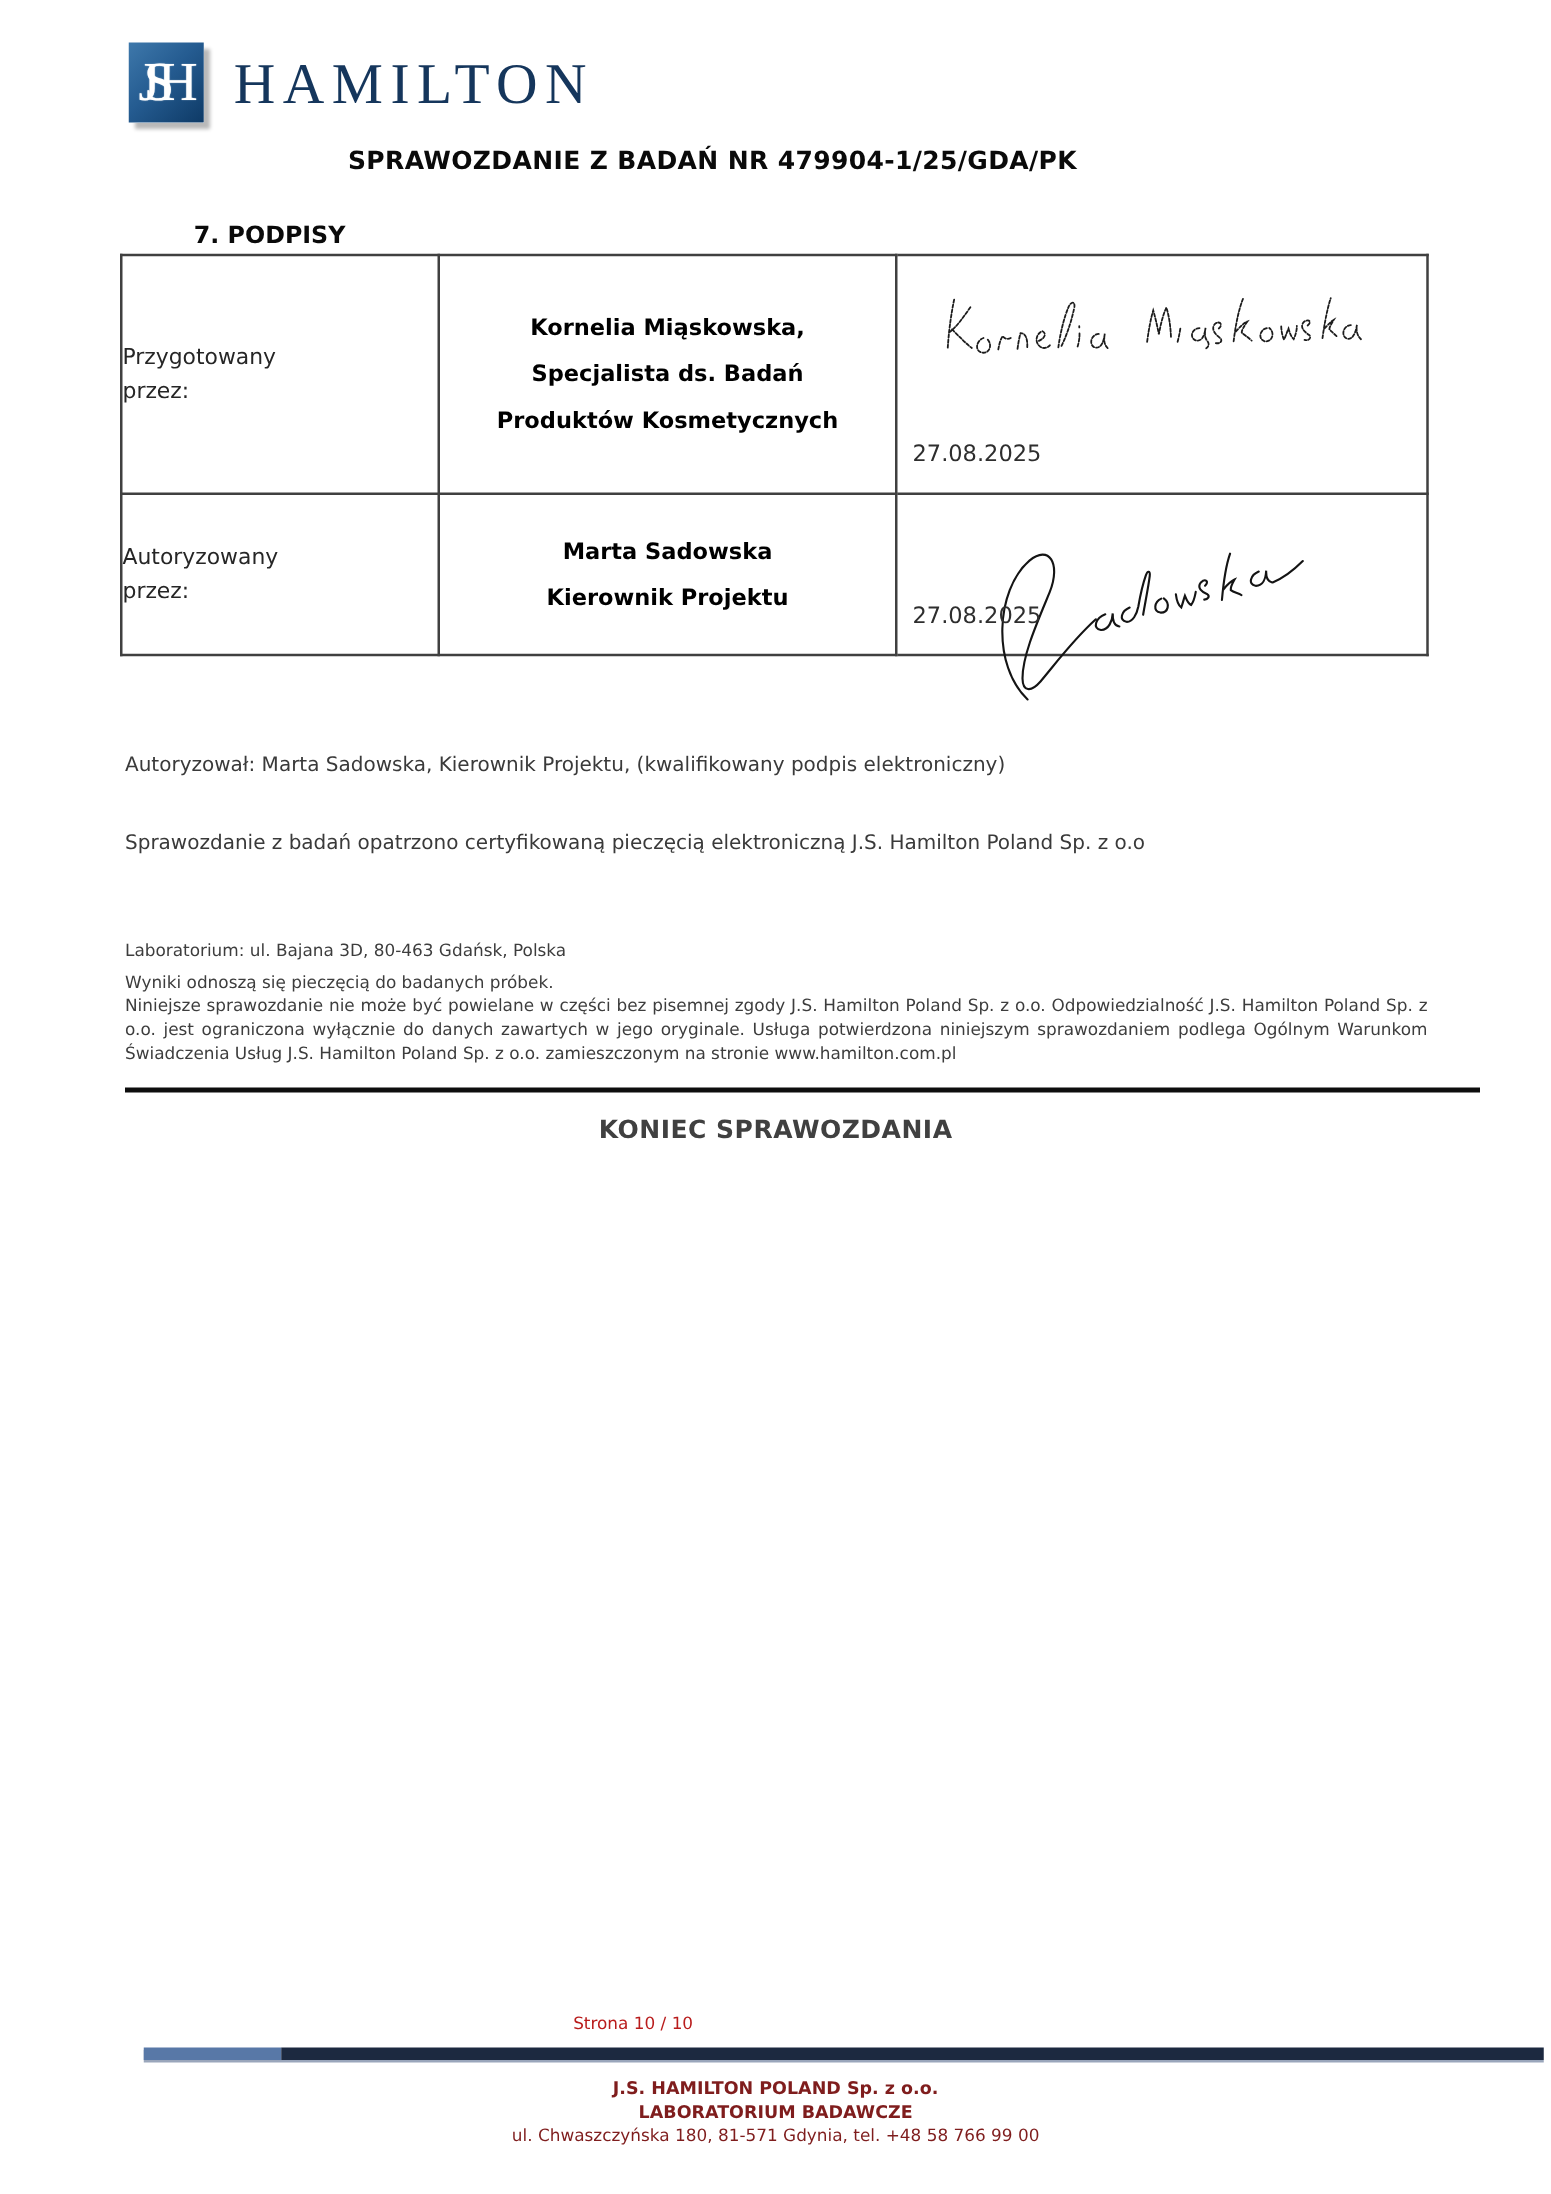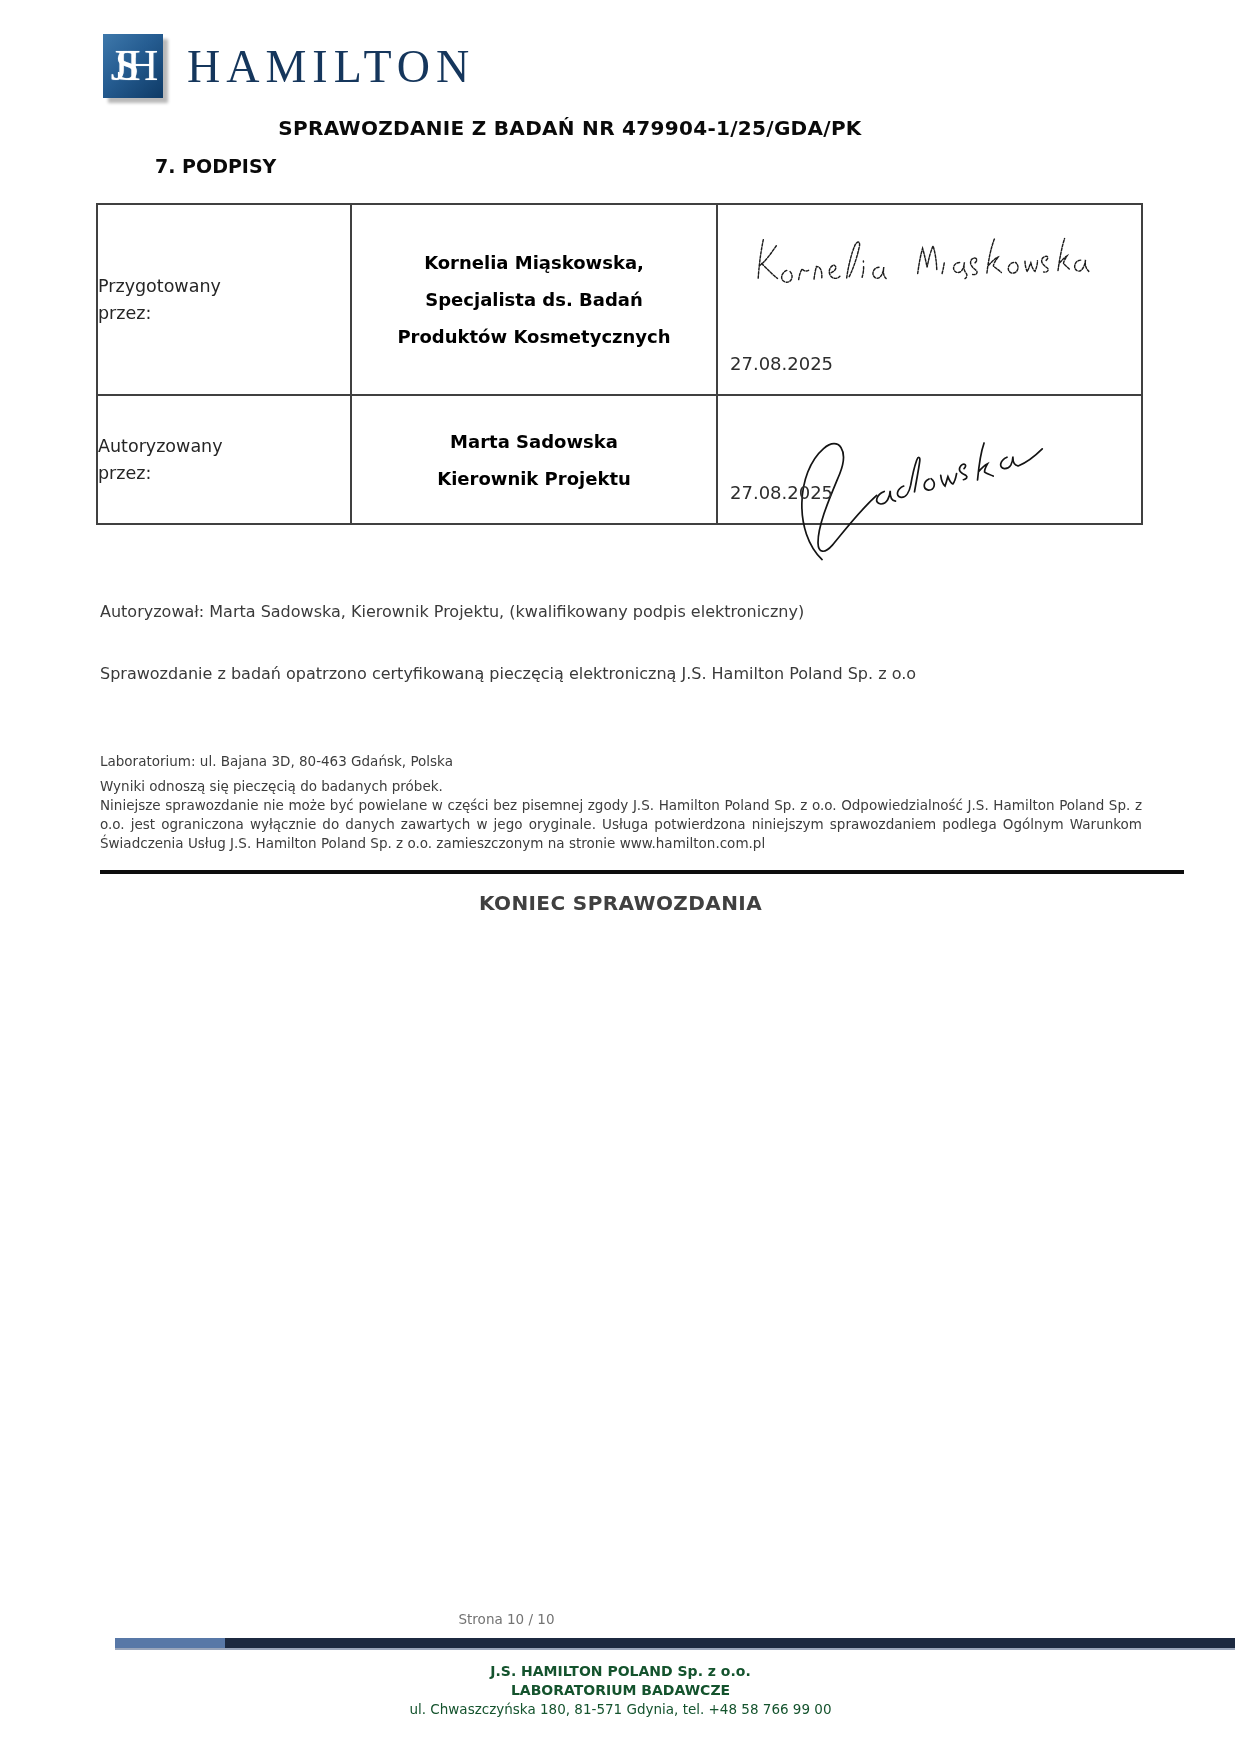--- a/index.html
+++ b/index.html
@@ -24,21 +24,21 @@
     font-family:"Liberation Serif","DejaVu Serif",serif;
     color:#15365c;font-size:46px;letter-spacing:6px;line-height:1;
     margin-left:24px;margin-top:10px;white-space:nowrap;
   }
   
   .report-title{
     position:absolute;left:0;top:116px;width:1140px;text-align:center;
     font-size:20px;font-weight:bold;color:#0a0a0a;letter-spacing:.3px;white-space:nowrap;
   }
   .section-heading{
-    position:absolute;left:155px;top:155px;font-size:19px;font-weight:bold;color:#0a0a0a;
+    position:absolute;left:155px;top:177px;font-size:19px;font-weight:bold;color:#0a0a0a;
   }
   
   table.sig{
     position:absolute;left:96px;top:203px;width:1039px;height:322px;
     border-collapse:collapse;table-layout:fixed;
   }
   table.sig td{border:2px solid #404040;padding:0;vertical-align:middle;}
   td.role{width:252px;padding-left:22px;font-size:17.5px;line-height:27px;color:#262626;}
   td.person{width:364px;text-align:center;font-size:18px;line-height:37px;font-weight:bold;color:#000;white-space:pre-line;}
   td.sigcell{width:423px;position:relative;vertical-align:bottom;}
@@ -52,26 +52,26 @@
   .stmt-authorized{top:602px;font-size:16px;}
   .stmt-seal{top:664px;font-size:16px;}
   .smallblock{position:absolute;left:100px;top:752px;width:1042px;font-size:13.5px;line-height:19px;color:#3d3d3d;}
   .smallblock .lab{margin-bottom:6px;}
   .smallblock .disclaimer{text-align:justify;}
   
   .end-rule{position:absolute;left:100px;top:870px;width:1084px;height:4px;background:#0d0d0d;}
   .end-banner{position:absolute;left:0;top:891px;width:1241px;text-align:center;
     font-size:20px;font-weight:bold;color:#404040;letter-spacing:.4px;}
   
-  .page-indicator{position:absolute;left:0;top:1611px;width:1013px;text-align:center;font-size:13.5px;color:#737373;}
+  .page-indicator{position:absolute;left:0;top:1611px;width:1013px;text-align:center;font-size:13.5px;color:#b91c1c;}
   .footer-bar{position:absolute;left:115px;top:1638px;width:1120px;height:10px;display:flex;
     box-shadow:0 2px 0 #9aa6bb;}
   .footer-bar .seg-light{width:110px;height:100%;background:#5878a7;}
   .footer-bar .seg-dark{flex:1;height:100%;background:#1c2940;}
-  .footer-text{position:absolute;left:0;top:1662px;width:1241px;text-align:center;color:#14532d;line-height:19px;}
+  .footer-text{position:absolute;left:0;top:1662px;width:1241px;text-align:center;color:#7f1d1d;line-height:19px;}
   .footer-text .company,.footer-text .division{font-size:14px;font-weight:bold;}
   .footer-text .address{font-size:13.5px;}
 </style>
 </head>
 <body>
 
 <div class="page">
 
   <div class="logo">
     <div class="logo-square">

